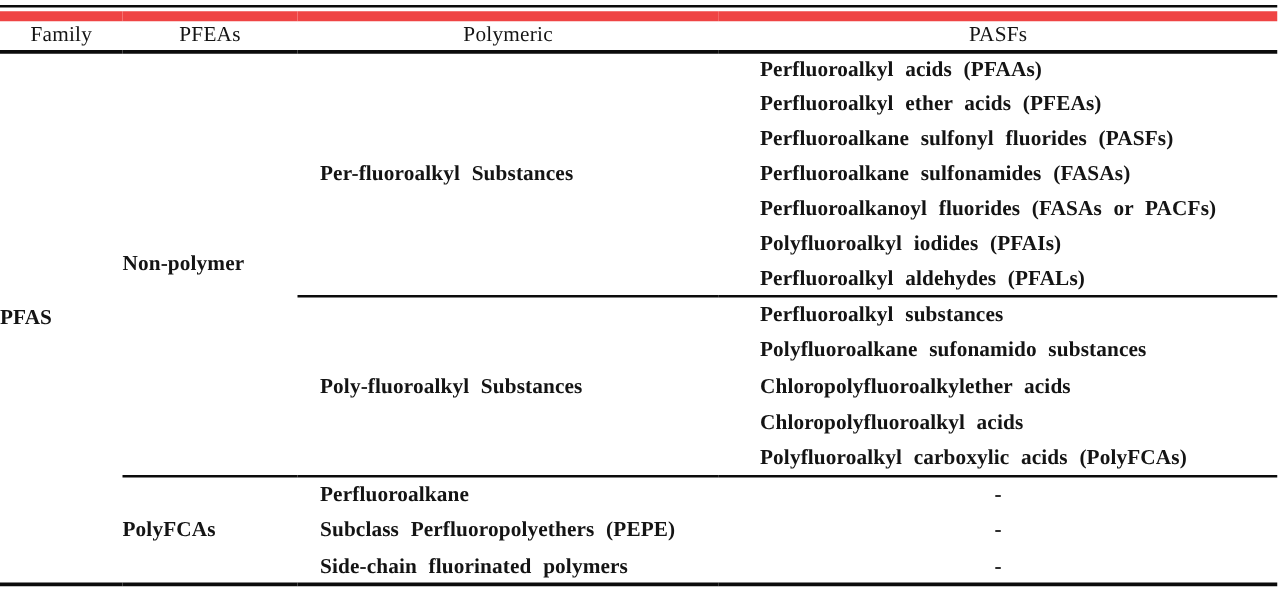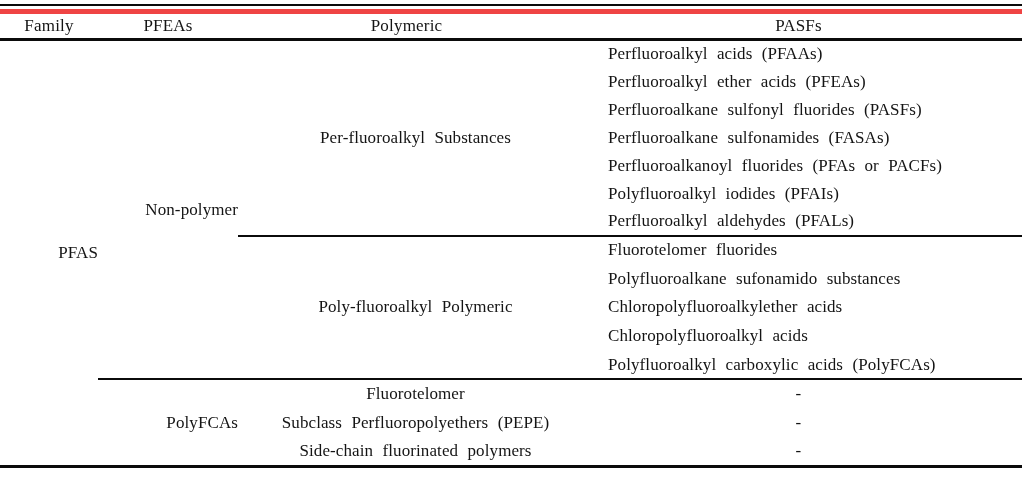--- a/index.html
+++ b/index.html
@@ -11,21 +11,21 @@
   }
   .table-outer {
     margin-top: 4px;
     border-top: 2px solid #0b0b0b;   
     padding-top: 3px;
   }
   table.pfas {
     width: 1022px;
     table-layout: fixed;
     border-collapse: collapse;
-    border-top: 5px solid #ef4444;   
+    border-top: 8px solid #ef4444;   
     border-bottom: 3px solid #0b0b0b;
     font-size: 17px;
   }
   col.c-family   { width: 98px; }
   col.c-class    { width: 140px; }
   col.c-subclass { width: 337px; }
   col.c-group    { width: auto; }
 
   th {
     font-weight: normal;
@@ -35,27 +35,28 @@
     border-bottom: 3px solid #0b0b0b;
     word-spacing: 2px;
     letter-spacing: 0.2px;
   }
   td {
     vertical-align: middle;
     word-spacing: 5px;
     letter-spacing: 0.1px;
     overflow: hidden;
     white-space: nowrap;
+    font-weight: bold;
   }
   tr.r-per     { height: 28px; }
   tr.r-poly    { height: 28.8px; }
   tr.r-polymer { height: 29px; }
 
-  td.family-cell, td.class-cell { text-align: right; }
-  td.subclass-cell { text-align: center; padding-left: 18px; }
+  td.family-cell, td.class-cell { text-align: left; }
+  td.subclass-cell { text-align: left; padding-left: 18px; }
   td.group-cell    { text-align: left; padding-left: 33px; }
   td.dash-cell     { text-align: center; padding-left: 0; }
 
   
   td.rule-under { border-bottom: 2px solid #0b0b0b; }
 </style>
 </head>
 <body>
 
 <div class="table-outer">
@@ -85,49 +86,49 @@
       <tr class="r-per">
         <td class="group-cell">Perfluoroalkyl ether acids (PFEAs)</td>
       </tr>
       <tr class="r-per">
         <td class="group-cell">Perfluoroalkane sulfonyl fluorides (PASFs)</td>
       </tr>
       <tr class="r-per">
         <td class="group-cell">Perfluoroalkane sulfonamides (FASAs)</td>
       </tr>
       <tr class="r-per">
-        <td class="group-cell">Perfluoroalkanoyl fluorides (PFAs or PACFs)</td>
+        <td class="group-cell">Perfluoroalkanoyl fluorides (FASAs or PACFs)</td>
       </tr>
       <tr class="r-per">
         <td class="group-cell">Polyfluoroalkyl iodides (PFAIs)</td>
       </tr>
       <tr class="r-per">
         <td class="group-cell rule-under">Perfluoroalkyl aldehydes (PFALs)</td>
       </tr>
 
       <tr class="r-poly">
-        <td class="subclass-cell rule-under" rowspan="5">Poly-fluoroalkyl Polymeric</td>
-        <td class="group-cell">Fluorotelomer fluorides</td>
+        <td class="subclass-cell rule-under" rowspan="5">Poly-fluoroalkyl Substances</td>
+        <td class="group-cell">Perfluoroalkyl substances</td>
       </tr>
       <tr class="r-poly">
         <td class="group-cell">Polyfluoroalkane sufonamido substances</td>
       </tr>
       <tr class="r-poly">
         <td class="group-cell">Chloropolyfluoroalkylether acids</td>
       </tr>
       <tr class="r-poly">
         <td class="group-cell">Chloropolyfluoroalkyl acids</td>
       </tr>
       <tr class="r-poly">
         <td class="group-cell rule-under">Polyfluoroalkyl carboxylic acids (PolyFCAs)</td>
       </tr>
 
       <tr class="r-polymer">
         <td class="class-cell" rowspan="3">PolyFCAs</td>
-        <td class="subclass-cell">Fluorotelomer</td>
+        <td class="subclass-cell">Perfluoroalkane</td>
         <td class="dash-cell">-</td>
       </tr>
       <tr class="r-polymer">
         <td class="subclass-cell">Subclass Perfluoropolyethers (PEPE)</td>
         <td class="dash-cell">-</td>
       </tr>
       <tr class="r-polymer">
         <td class="subclass-cell">Side-chain fluorinated polymers</td>
         <td class="dash-cell">-</td>
       </tr>

